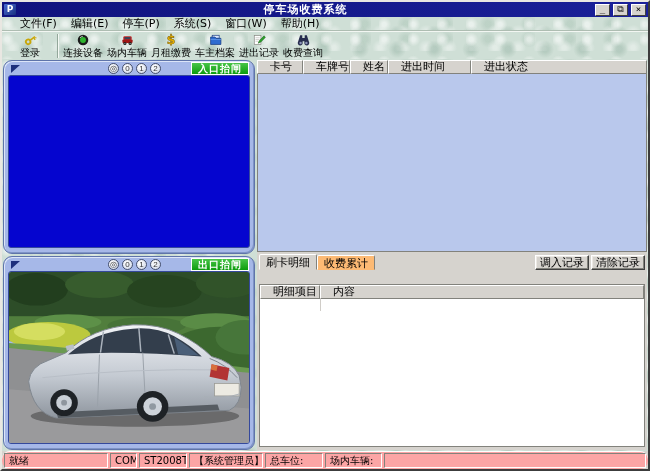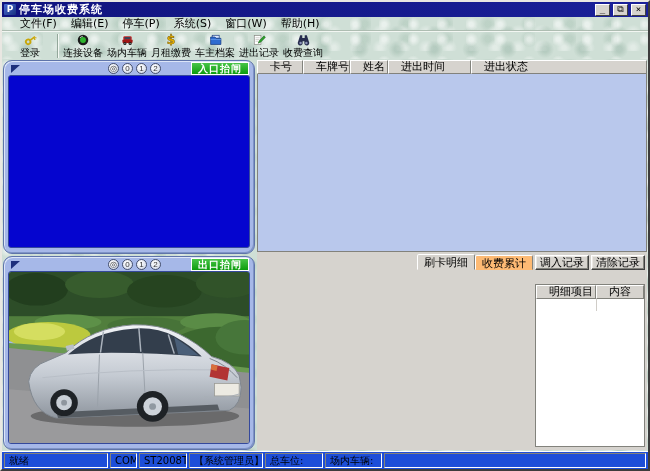--- a/index.html
+++ b/index.html
@@ -16,21 +16,21 @@
       radial-gradient(circle at 68% 64%, rgba(140,172,156,.38) 3px, transparent 9px),
       radial-gradient(circle at 44% 82%, rgba(255,255,255,.4) 2px, transparent 8px),
       radial-gradient(circle at 85% 22%, rgba(150,180,164,.3) 3px, transparent 9px);
     background-size:29px 23px, 37px 27px, 23px 19px, 41px 31px; }
 
   
   .titlebar { height:15px; flex:0 0 15px; display:flex; align-items:center; gap:3px;
     padding:0 2px; background:linear-gradient(90deg,#10137e,#1a2099); }
   .app-icon { width:12px; height:11px; background:linear-gradient(135deg,#4a6cd4,#17307e);
     color:#fff; font-size:9px; font-weight:bold; line-height:11px; text-align:center; border-radius:1px; }
-  .title-text { flex:1; color:#fff; font-weight:bold; font-size:11px; letter-spacing:1px; line-height:14px; }
+  .title-text { flex:1; color:#fff; font-weight:bold; font-size:11px; letter-spacing:1px; line-height:14px;text-align:center; }
   .win-btn { width:15px; height:12px; background:#d6d3ce; border:1px solid;
     border-color:#fff #404040 #404040 #fff; font-size:9px; line-height:9px; text-align:center;
     font-family:"DejaVu Sans Mono",monospace; }
 
   
   .menubar { height:14px; flex:0 0 14px; display:flex; align-items:center; padding-left:11px;
     border-bottom:1px solid #aebdb2; }
   .menu-item { padding:0 7px; line-height:13px; }
 
   
@@ -63,36 +63,36 @@
   .video-blue { background:#0505cf; }
   .video-photo svg { width:100%; height:100%; display:block; }
 
   
   .right-col { flex:1; display:flex; flex-direction:column; min-width:0; }
   .records-header { flex:0 0 14px; display:flex; background:#d6d3ce; font-size:11px; }
   .hcell { border:1px solid; border-color:#fff #82827c #82827c #fff; padding:0 12px; line-height:12px;
     white-space:nowrap; overflow:hidden; }
   .records-list { flex:1; background:#b9c8ec; border:1px solid #82827c; border-top:none; }
 
-  .detail-section { flex:0 0 198px; background:#d6d3ce; display:flex; flex-direction:column; padding:2px 2px 3px 2px;align-items:flex-end; }
+  .detail-section { flex:0 0 198px; background:#d6d3ce; display:flex; flex-direction:column; padding:2px 2px 3px 2px; }
   .tab-row { flex:0 0 17px; display:flex; align-items:flex-end; gap:0; padding-bottom:1px; }
   .tab { font-size:11px; line-height:13px; padding:1px 6px 0 6px; background:#d6d3ce;
     border:1px solid; border-color:#fff #82827c transparent #fff; border-radius:2px 2px 0 0; }
   .tab.inactive { background:#fdba74; padding-top:2px; line-height:11px; }
   .tab-fill { flex:1; }
   .sys-btn { height:15px; margin-left:2px; padding:0 4px; font-size:11px; line-height:13px;
     background:#d6d3ce; border:1px solid; border-color:#fff #404040 #404040 #fff;
     box-shadow:inset -1px -1px 0 #82827c, inset 1px 1px 0 #ece9e4; white-space:nowrap; }
   .detail-table { flex:1; display:flex; flex-direction:column; border:1px solid #82827c; background:#fff; margin-top:13px; }
   .detail-header { flex:0 0 14px; display:flex; background:#d6d3ce; }
   .detail-body { flex:1; background:#fff; position:relative; }
   .detail-divider { position:absolute; left:60px; top:0; height:12px; border-left:1px solid #d0cdc8; }
 
   
-  .statusbar { flex:0 0 17px; display:flex; gap:2px; padding:1px 2px; background:#1d4ed8; border-top:1px solid #fff; }
+  .statusbar { flex:0 0 17px; display:flex; gap:2px; padding:1px 2px; background:#fca5a5; border-top:1px solid #fff;border-radius:8px; }
   .status-cell { border:1px solid; border-color:#82827c #fff #fff #82827c; padding:0 4px;
     font-size:10px; line-height:13px; white-space:nowrap; overflow:hidden; }
   .sc0{flex:0 0 104px;} .sc1{flex:0 0 27px;} .sc2{flex:0 0 48px;} .sc3{flex:0 0 74px;}
   .sc4{flex:0 0 58px;} .sc5{flex:0 0 57px;} .sc6{flex:1;}
 </style>
 </head>
 <body>
 
 <div class="window">
 

